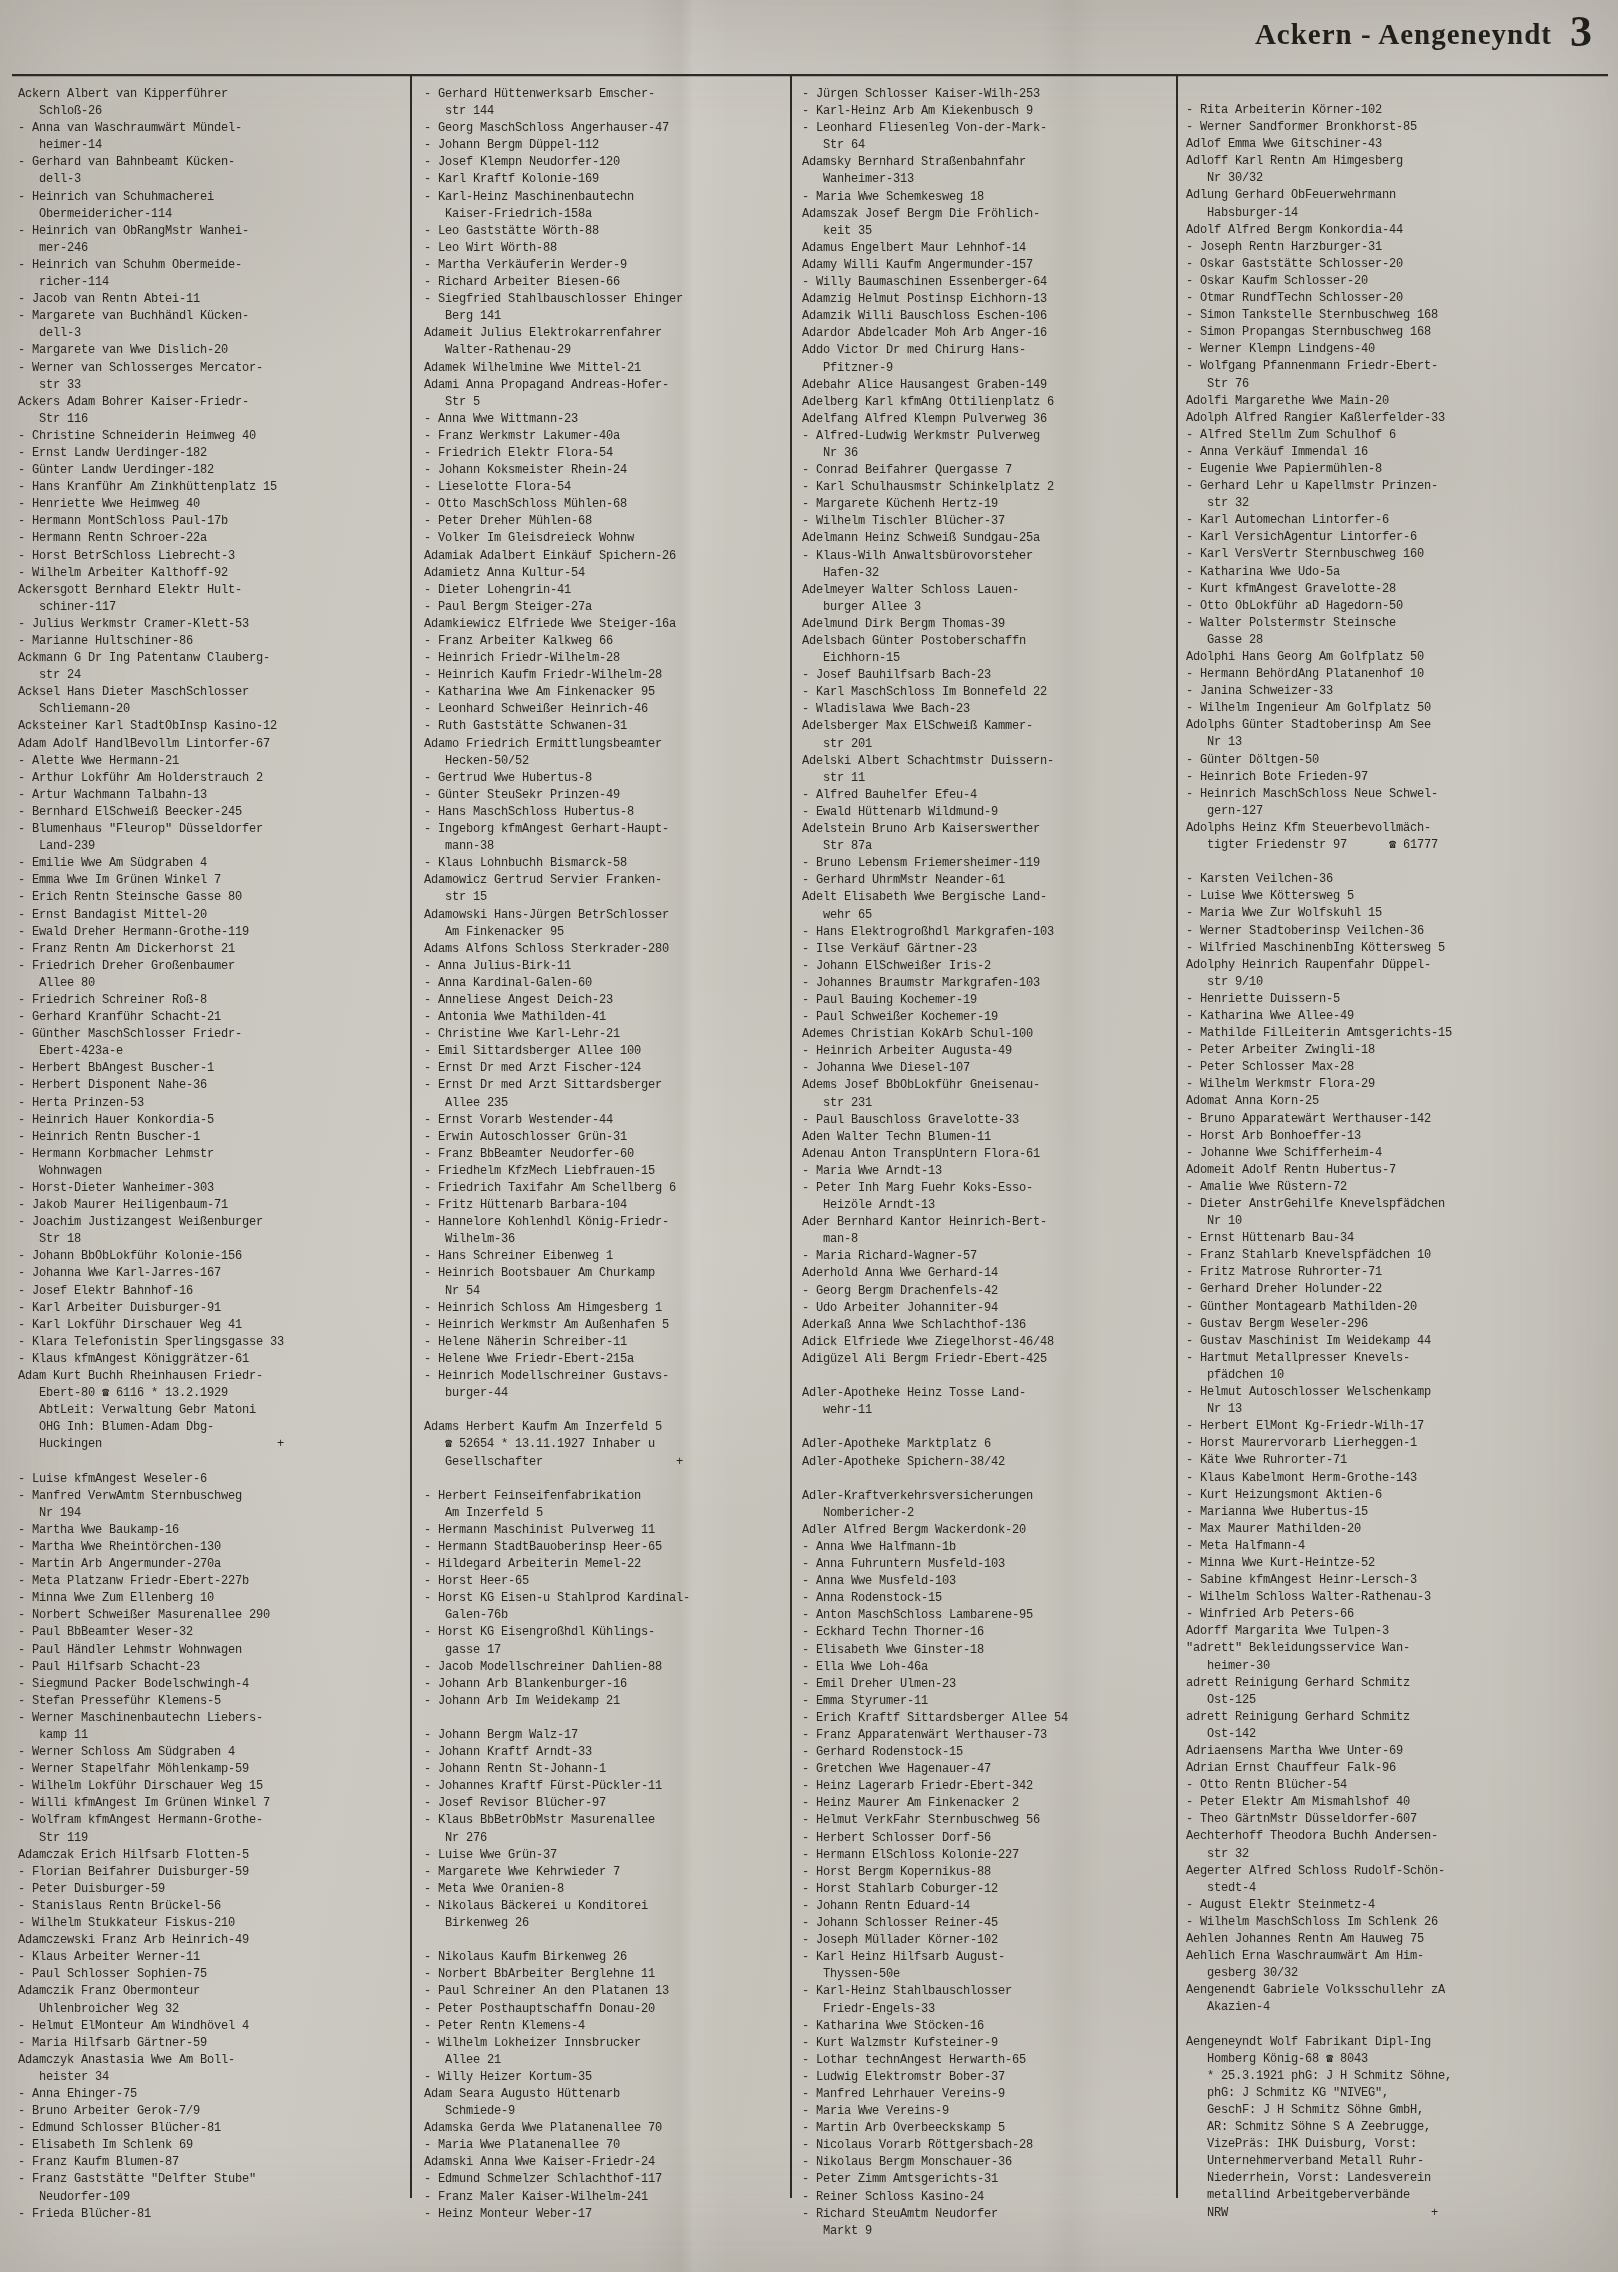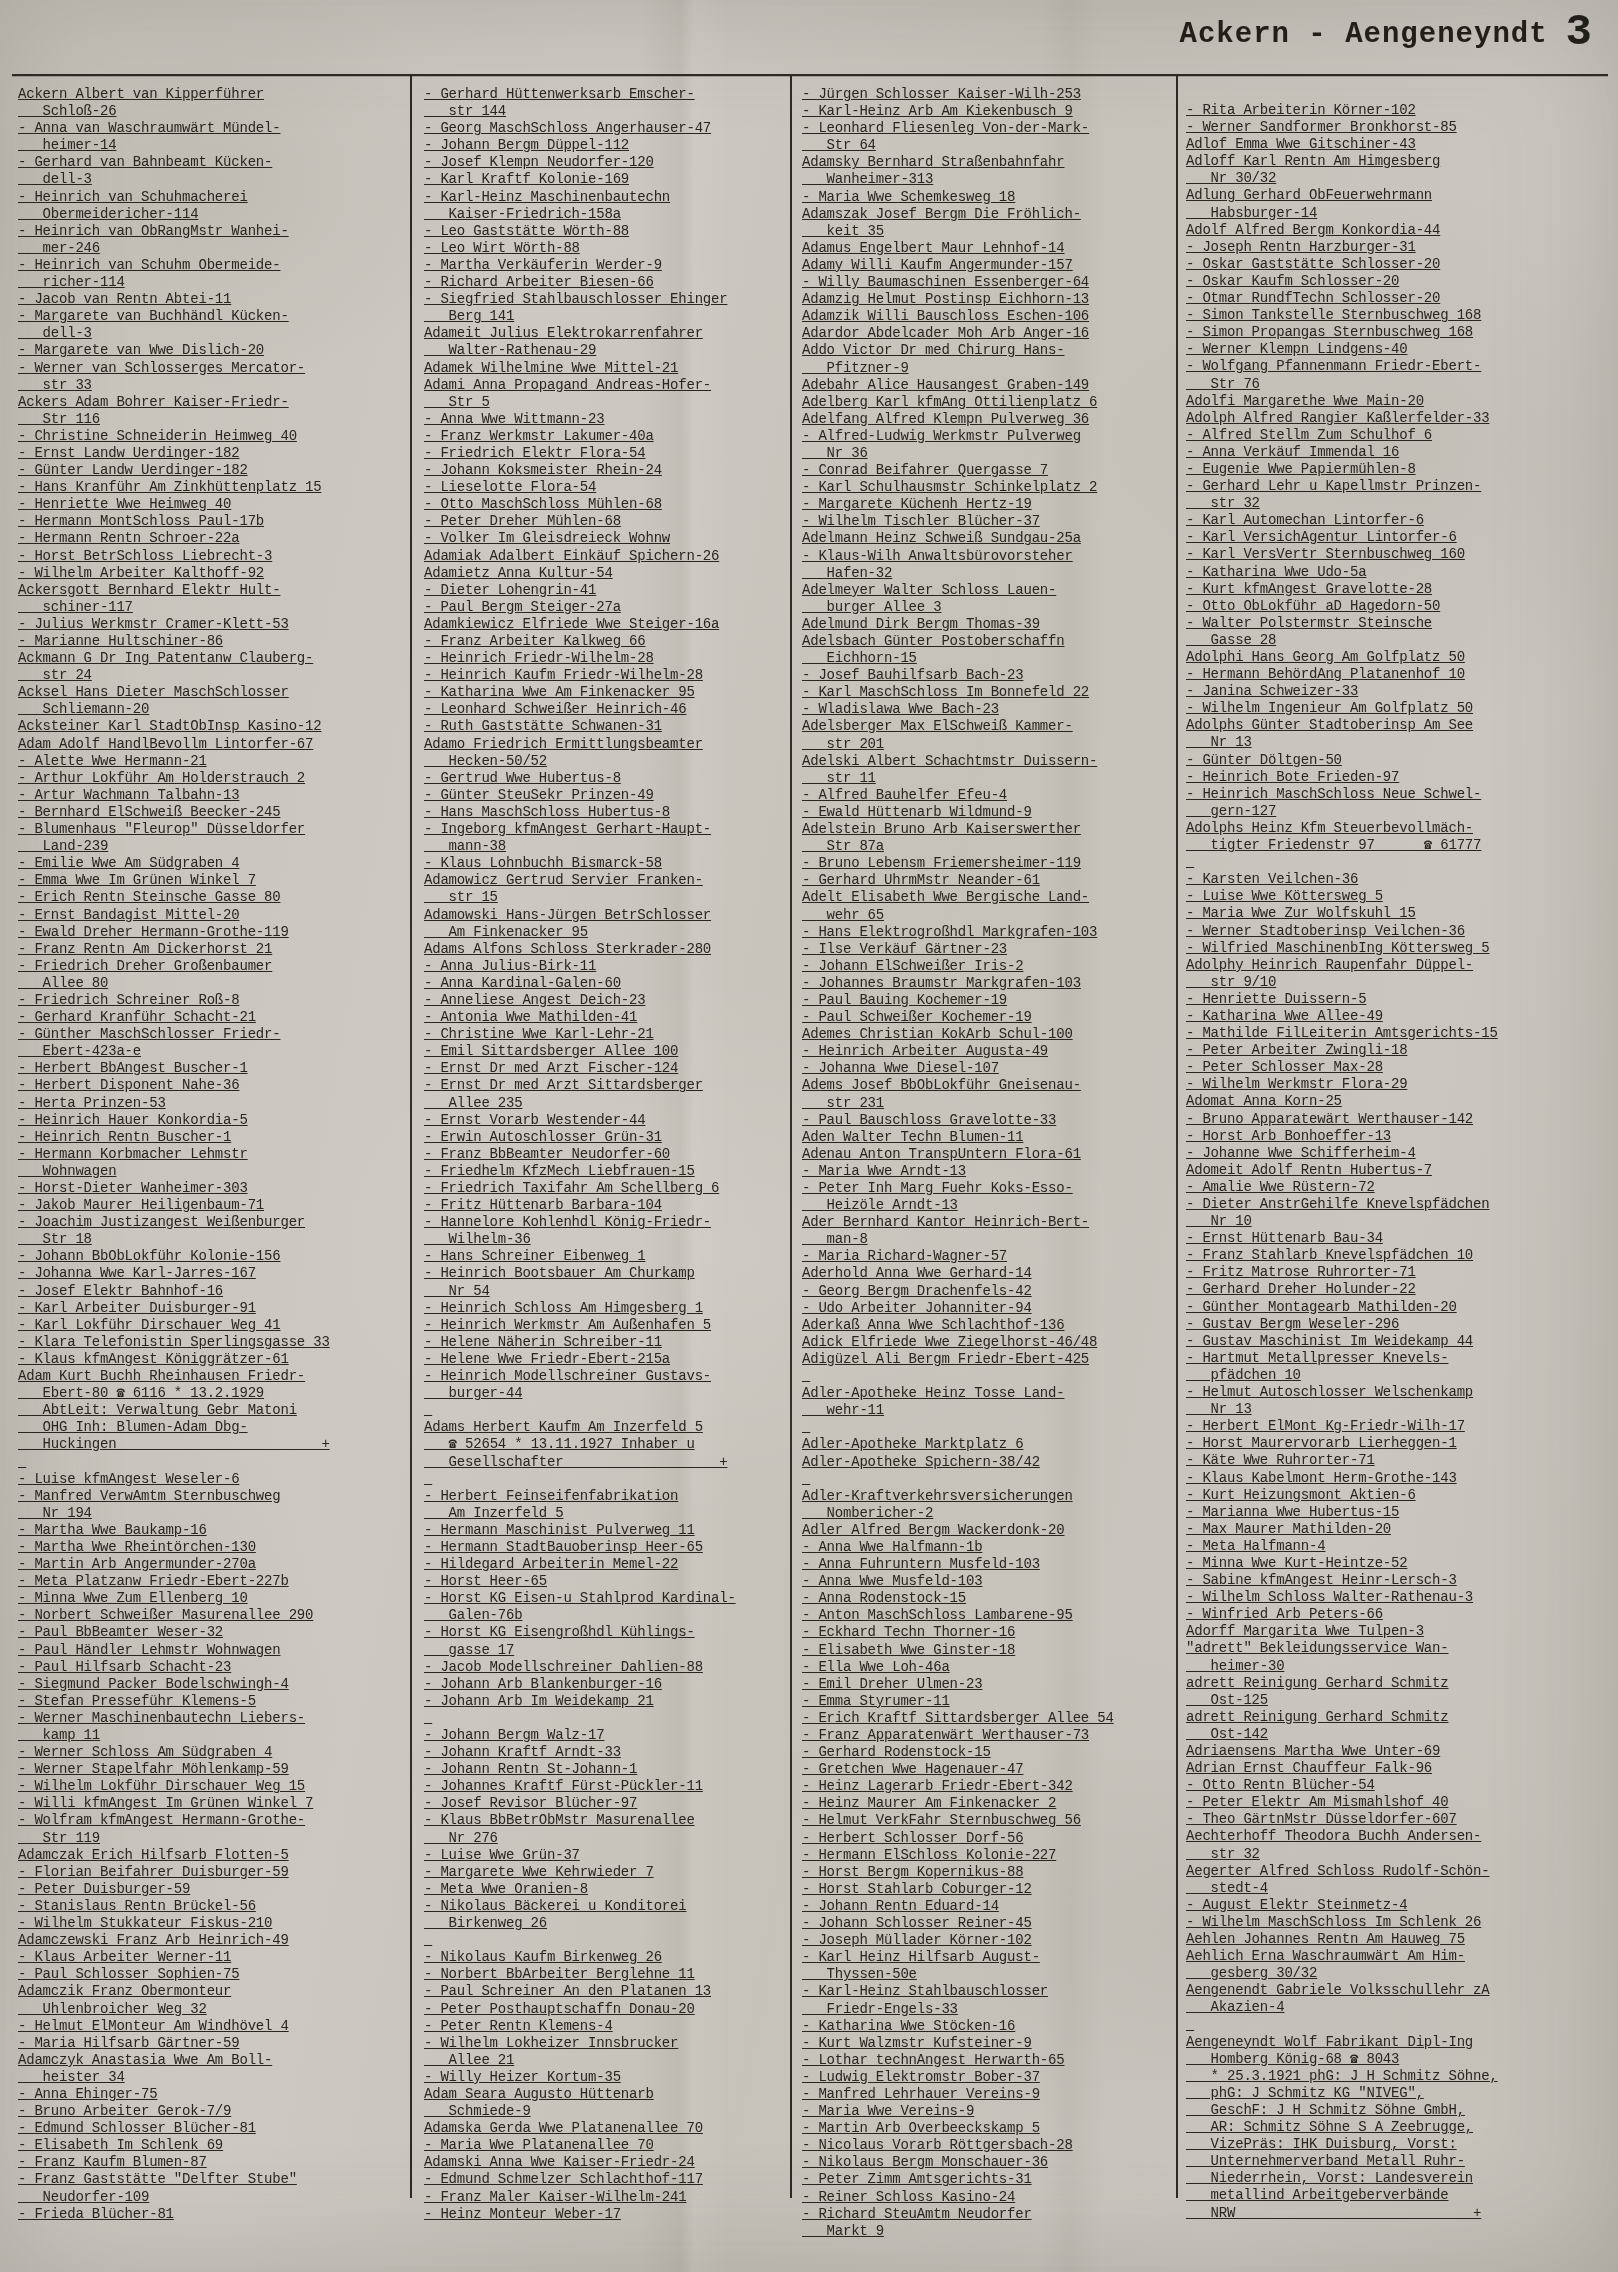--- a/index.html
+++ b/index.html
@@ -20,41 +20,40 @@
     color:#28261f;
   }
   .crease{position:absolute;top:0;height:100%;pointer-events:none;}
   .crease.c1{left:640px;width:90px;
     background:linear-gradient(90deg, transparent, rgba(80,75,64,0.07) 45%, rgba(255,255,250,0.06) 60%, transparent);}
   .crease.c2{left:1040px;width:60px;
     background:linear-gradient(90deg, transparent, rgba(80,75,64,0.06) 50%, transparent);}
   .header{
     position:absolute;top:10px;right:26px;
     display:flex;align-items:flex-start;gap:18px;
-    font-family:Liberation Mono, monospace;
+    font-family:Liberation Serif, serif;
     font-weight:bold;color:#211f1a;
   }
   .header .title{font-size:29px;letter-spacing:1px;padding-top:8px;}
   .header .pagenum{font-size:44px;line-height:44px;letter-spacing:0;}
   .toprule{
     position:absolute;left:12px;top:74px;width:1596px;height:2px;
     background:#2c2a24;box-shadow:0 1px 0 rgba(44,42,36,0.25);
   }
   .vrule{
     position:absolute;top:76px;width:2px;height:2122px;
     background:linear-gradient(#2c2a24, #35332c 60%, #2c2a24);
   }
   .vrule.v1{left:410px;}
   .vrule.v2{left:790px;}
   .vrule.v3{left:1176px;}
   .col{
     position:absolute;top:86px;
-    font-size:14px;line-height:17.1px;
+    font-size:12px;line-height:17.1px;
     letter-spacing:-0.2px;
-    text-decoration:underline;
   }
   .col .line{white-space:pre;min-height:17.1px;}
   .col1{left:18px;width:390px;}
   .col2{left:424px;width:364px;}
   .col3{left:802px;width:372px;}
   .col4{left:1186px;width:424px;margin-top:16px;}
 </style>
 </head>
 <body>
 

